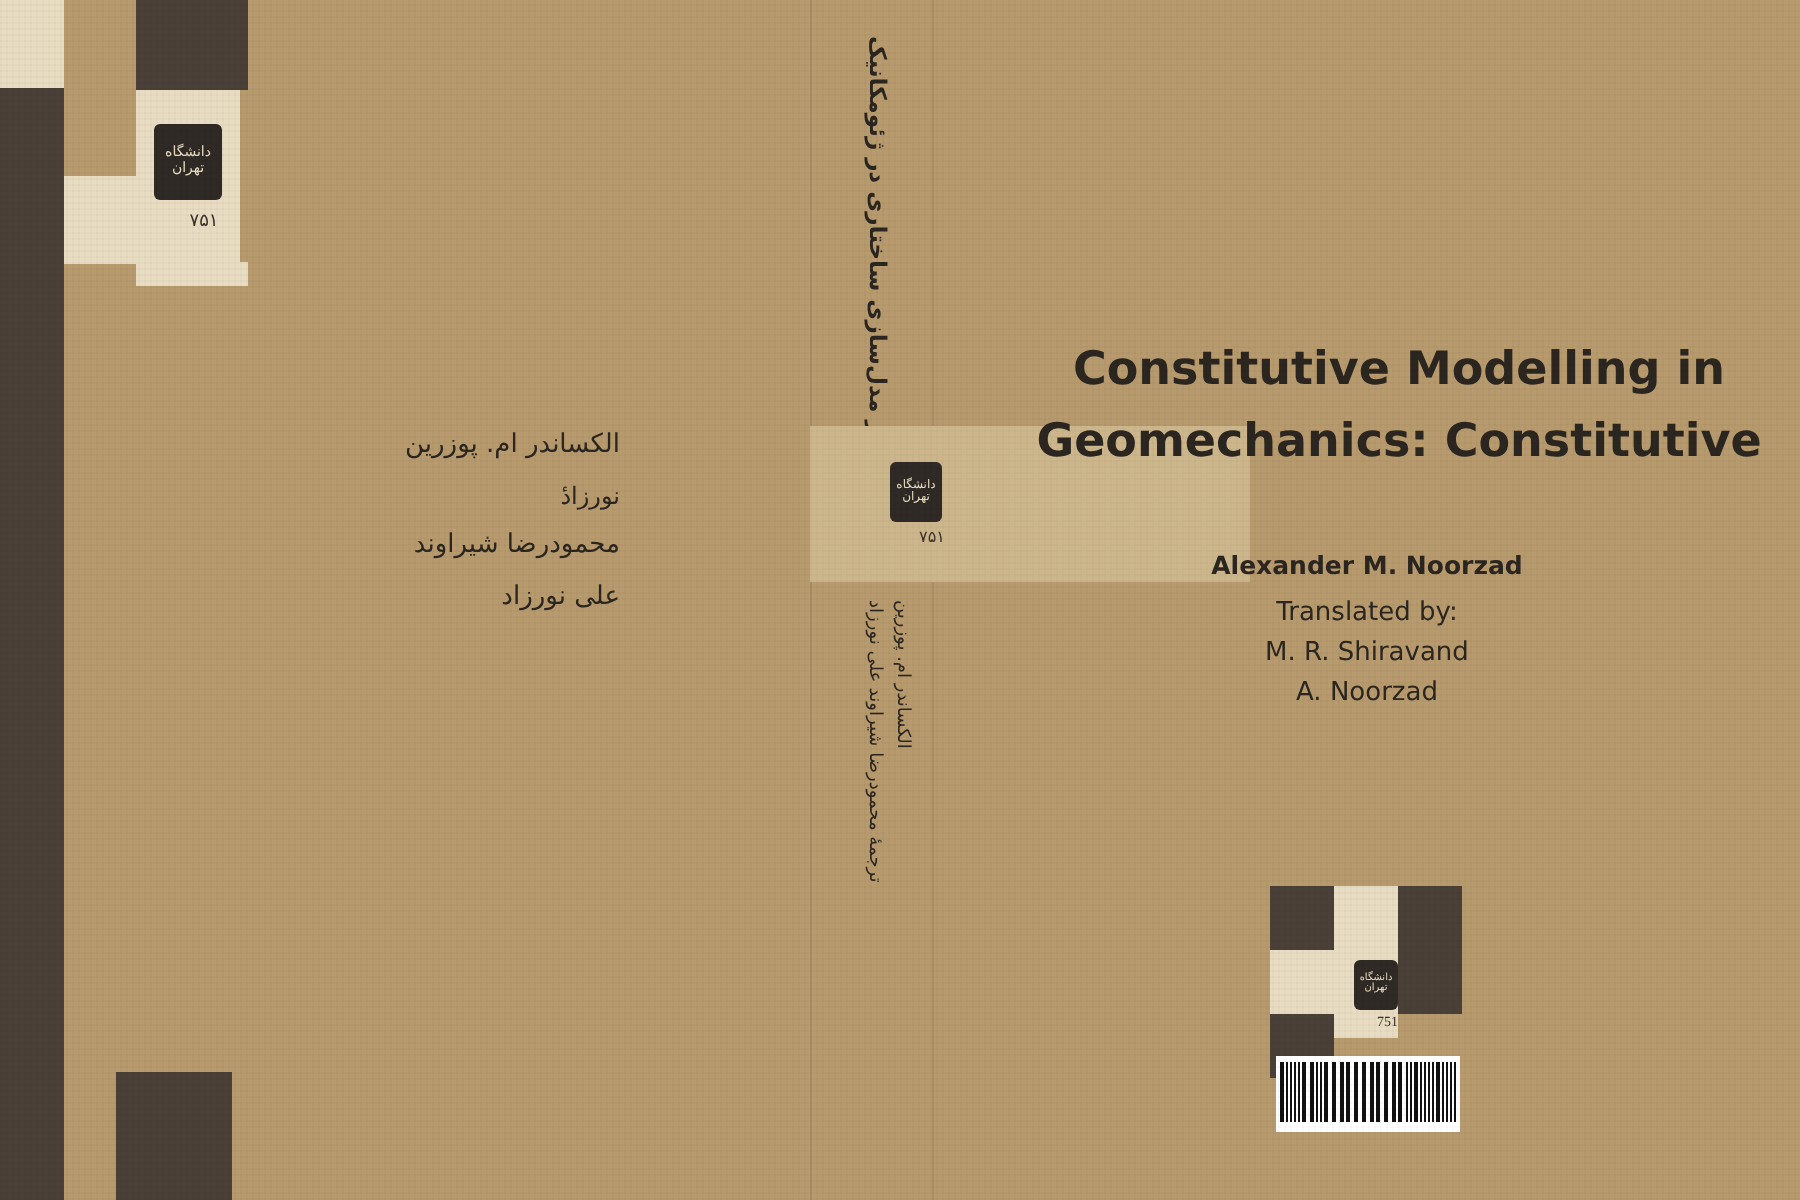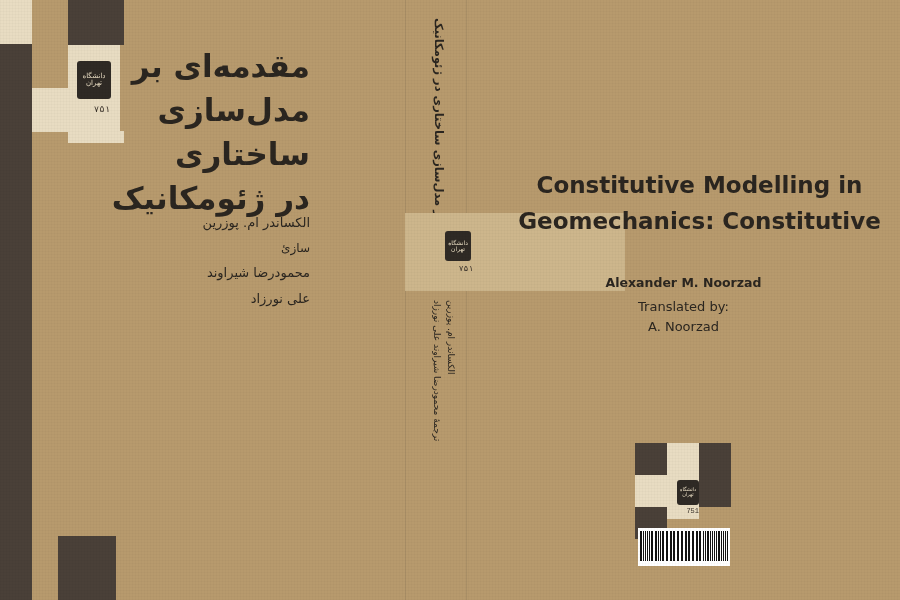--- a/index.html
+++ b/index.html
@@ -63,21 +63,21 @@
     align-items: center;
     justify-content: center;
     text-align: center;
     font-family: "DejaVu Sans", sans-serif;
     overflow: hidden;
   }
   .logo-num {
     margin-top: 5px;
     font-size: 9px;
     color: #3a322a;
-    font-family: Liberation Mono, monospace;
+    font-family: Liberation Serif, serif;
     margin-left: 16px;
   }
 
   
   #fa-title {
     position: absolute;
     right: 95px; top: 44px;
     width: 260px;
     text-align: right;
     direction: rtl;
@@ -264,29 +264,24 @@
       <div class="sq light" style="left:32px; top:88px;  width:36px; height:44px;"></div>
       <div class="sq dark" style="left:0px;  top:132px; width:32px; height:46px;"></div>
       <div class="sq light" style="left:68px; top:131px; width:56px; height:12px;"></div>
     </div>
 
     <div id="back-logo">
       <div class="logo-seal">دانشگاه تهران</div>
       <div class="logo-num">۷۵۱</div>
     </div>
 
-    <div id="fa-title">
-      <div>مقدمه‌ای بر</div>
-      <div>مدل‌سازی ساختاری</div>
-      <div>در ژئومکانیک</div>
-    </div>
 
     <div id="fa-authors">
       <div>الکساندر ام. پوزرین</div>
-      <div class="trans-label">سازیٔ</div>
+      <div class="trans-label">نورزادٔ</div>
       <div>محمودرضا شیراوند</div>
       <div>علی نورزاد</div>
     </div>
 
     <div class="bottom-blk" style="left:0px;  top:520px; width:32px; height:80px;"></div>
     <div class="bottom-blk" style="left:58px; top:536px; width:58px; height:64px;"></div>
   </div>
 
   <div id="spine">
     <div class="spine-text" id="spine-title">مقدمه‌ای بر مدل‌سازی ساختاری در ژئومکانیک</div>
@@ -300,20 +295,21 @@
 
     <div id="en-title">
       <div>Constitutive Modelling in</div>
       <div>Geomechanics: Constitutive</div>
     </div>
 
     <div id="en-author">Alexander M. Noorzad</div>
 
     <div id="en-translators">
       <div>Translated by:</div>
+      <div>M. R.  Shiravand</div>
       <div>A. Noorzad</div>
     </div>
   </div>
 
   <div id="front-logo">
     <div class="logo-seal">دانشگاه تهران</div>
     <div class="logo-num">۷۵۱</div>
   </div>
 
   <div id="front-checker">

